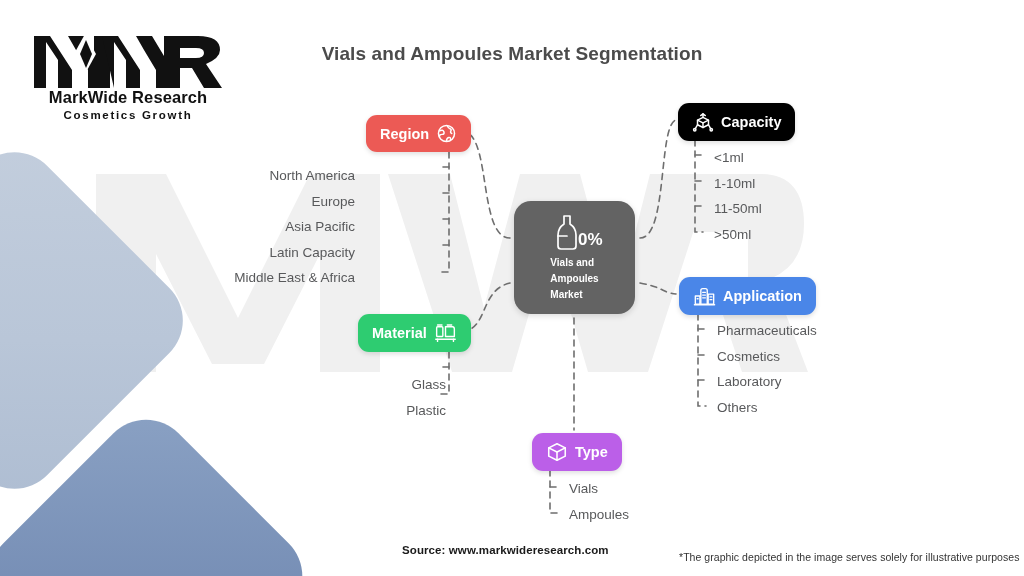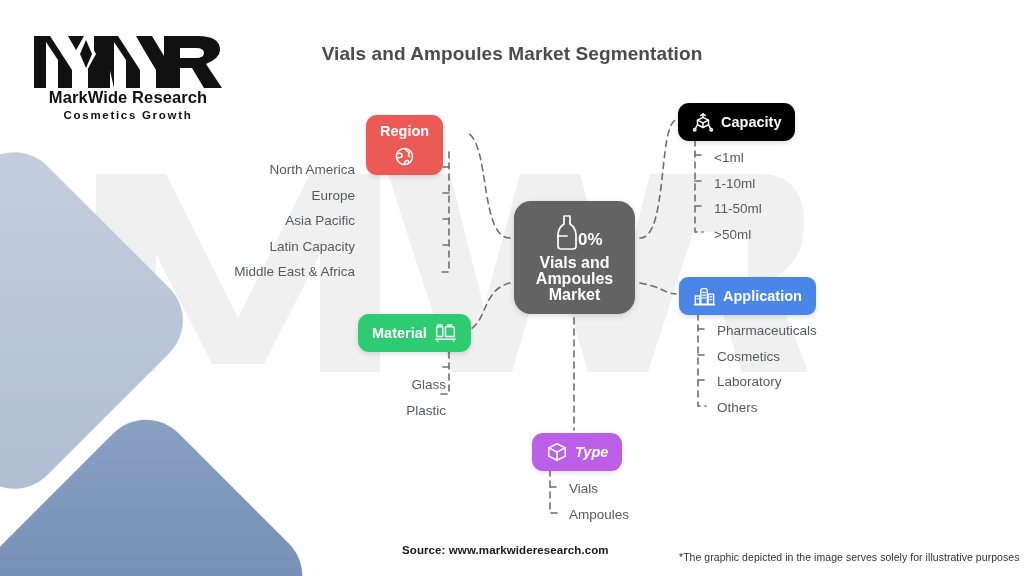--- a/index.html
+++ b/index.html
@@ -112,63 +112,63 @@
     border-radius: 17px;
     display: flex;
     flex-direction: column;
     align-items: center;
     justify-content: center;
     box-shadow: 0 2px 6px rgba(0,0,0,0.14);
   }
   .center-icon { margin-bottom: 2px; }
   .center-label {
     color: #ffffff;
-    font-size: 16px;
+    font-size: 10px;
     font-weight: bold;
     line-height: 16px;
-    text-align: center;
+    text-align: left;
   }
 
   
   .badge {
     position: absolute;
     display: flex;
     align-items: center;
     gap: 7px;
     padding: 8px 14px;
     border-radius: 11px;
     color: #ffffff;
     font-size: 14.5px;
     font-weight: bold;
     white-space: nowrap;
     box-shadow: 0 2px 5px rgba(0,0,0,0.13);
   }
   .badge svg { display: block; flex: none; }
 
-  #badge-region   { left: 366px; top: 115px; flex-direction: column; }
+  #badge-region   { left: 366px; top: 115px; }
   #badge-capacity { left: 678px; top: 103px; }
   #badge-material { left: 358px; top: 314px; }
-  #badge-application { left: 679px; top: 277px; border-radius: 9px; }
-  #badge-type     { left: 532px; top: 433px; font-style: italic; }
+  #badge-application { left: 679px; top: 277px; }
+  #badge-type     { left: 532px; top: 433px; }
 
   
   .leaf-list {
     position: absolute;
     display: flex;
     flex-direction: column;
     color: #58595b;
     font-size: 13.5px;
   }
   .leaf-list.right-align { align-items: flex-end; text-align: right; }
   .leaf {
     line-height: 25.5px;
     white-space: nowrap;
   }
 
-  #leaves-region      { right: 669px; top: 157px; text-align: center; }
+  #leaves-region      { right: 669px; top: 163px; text-align: center; }
   #leaves-material    { right: 578px; top: 372px; }
   #leaves-capacity    { left: 714px; top: 145px; }
   #leaves-application { left: 717px; top: 318px; }
   #leaves-type        { left: 569px; top: 476px; }
 
   
   .source {
     position: absolute;
     left: 402px;
     top: 544px;

